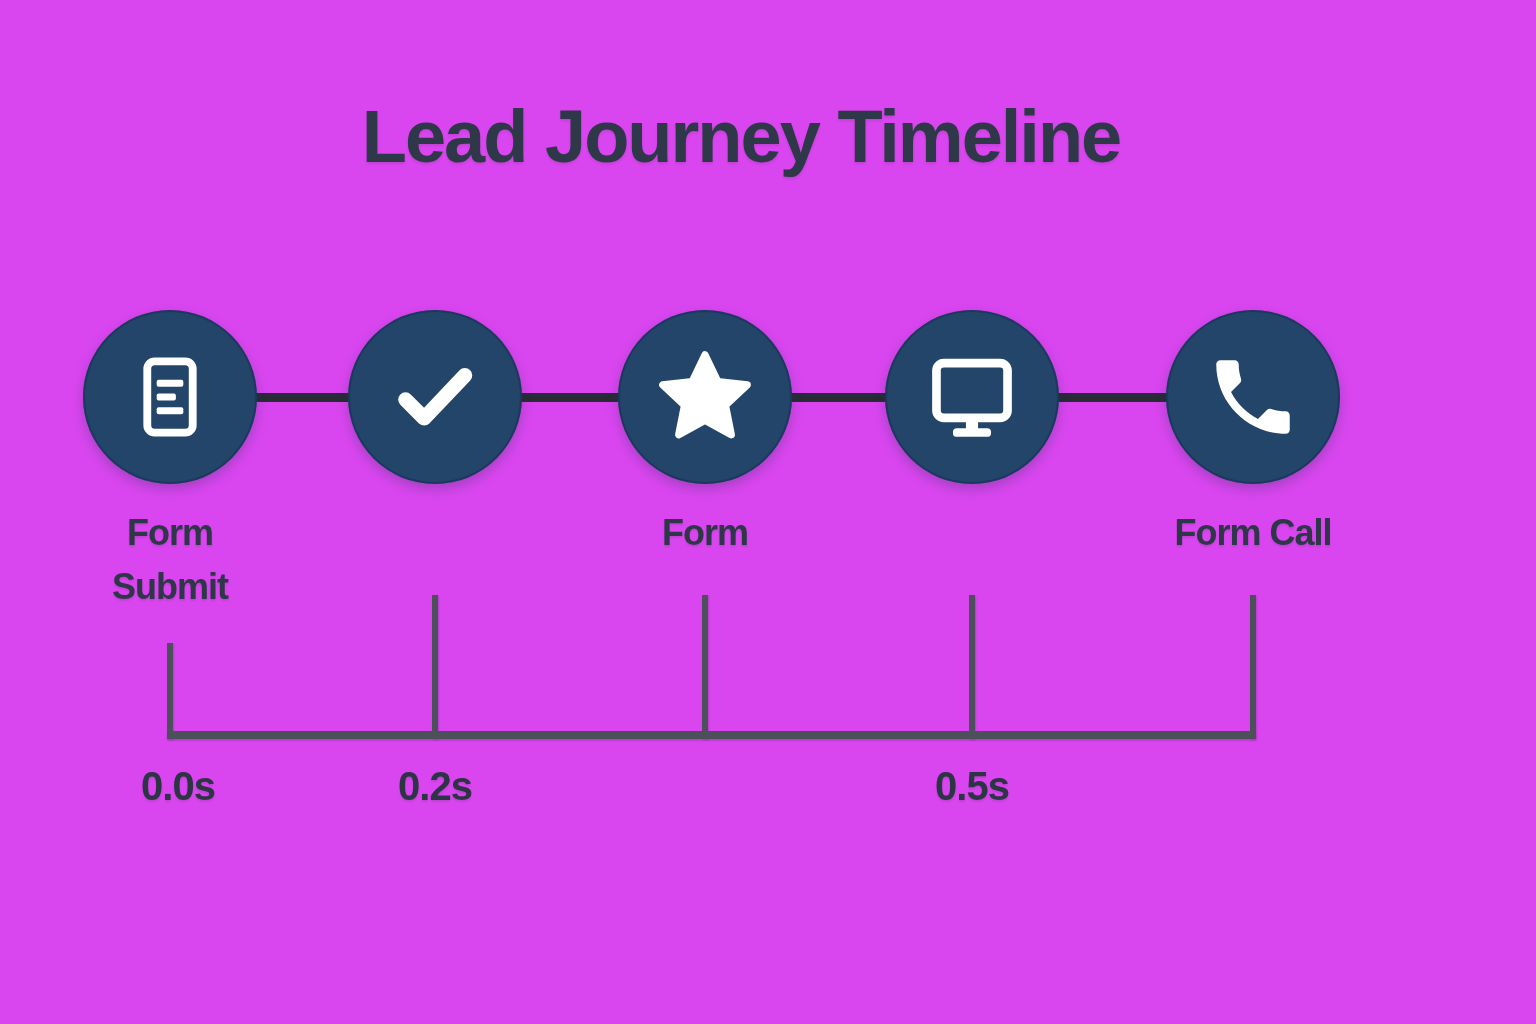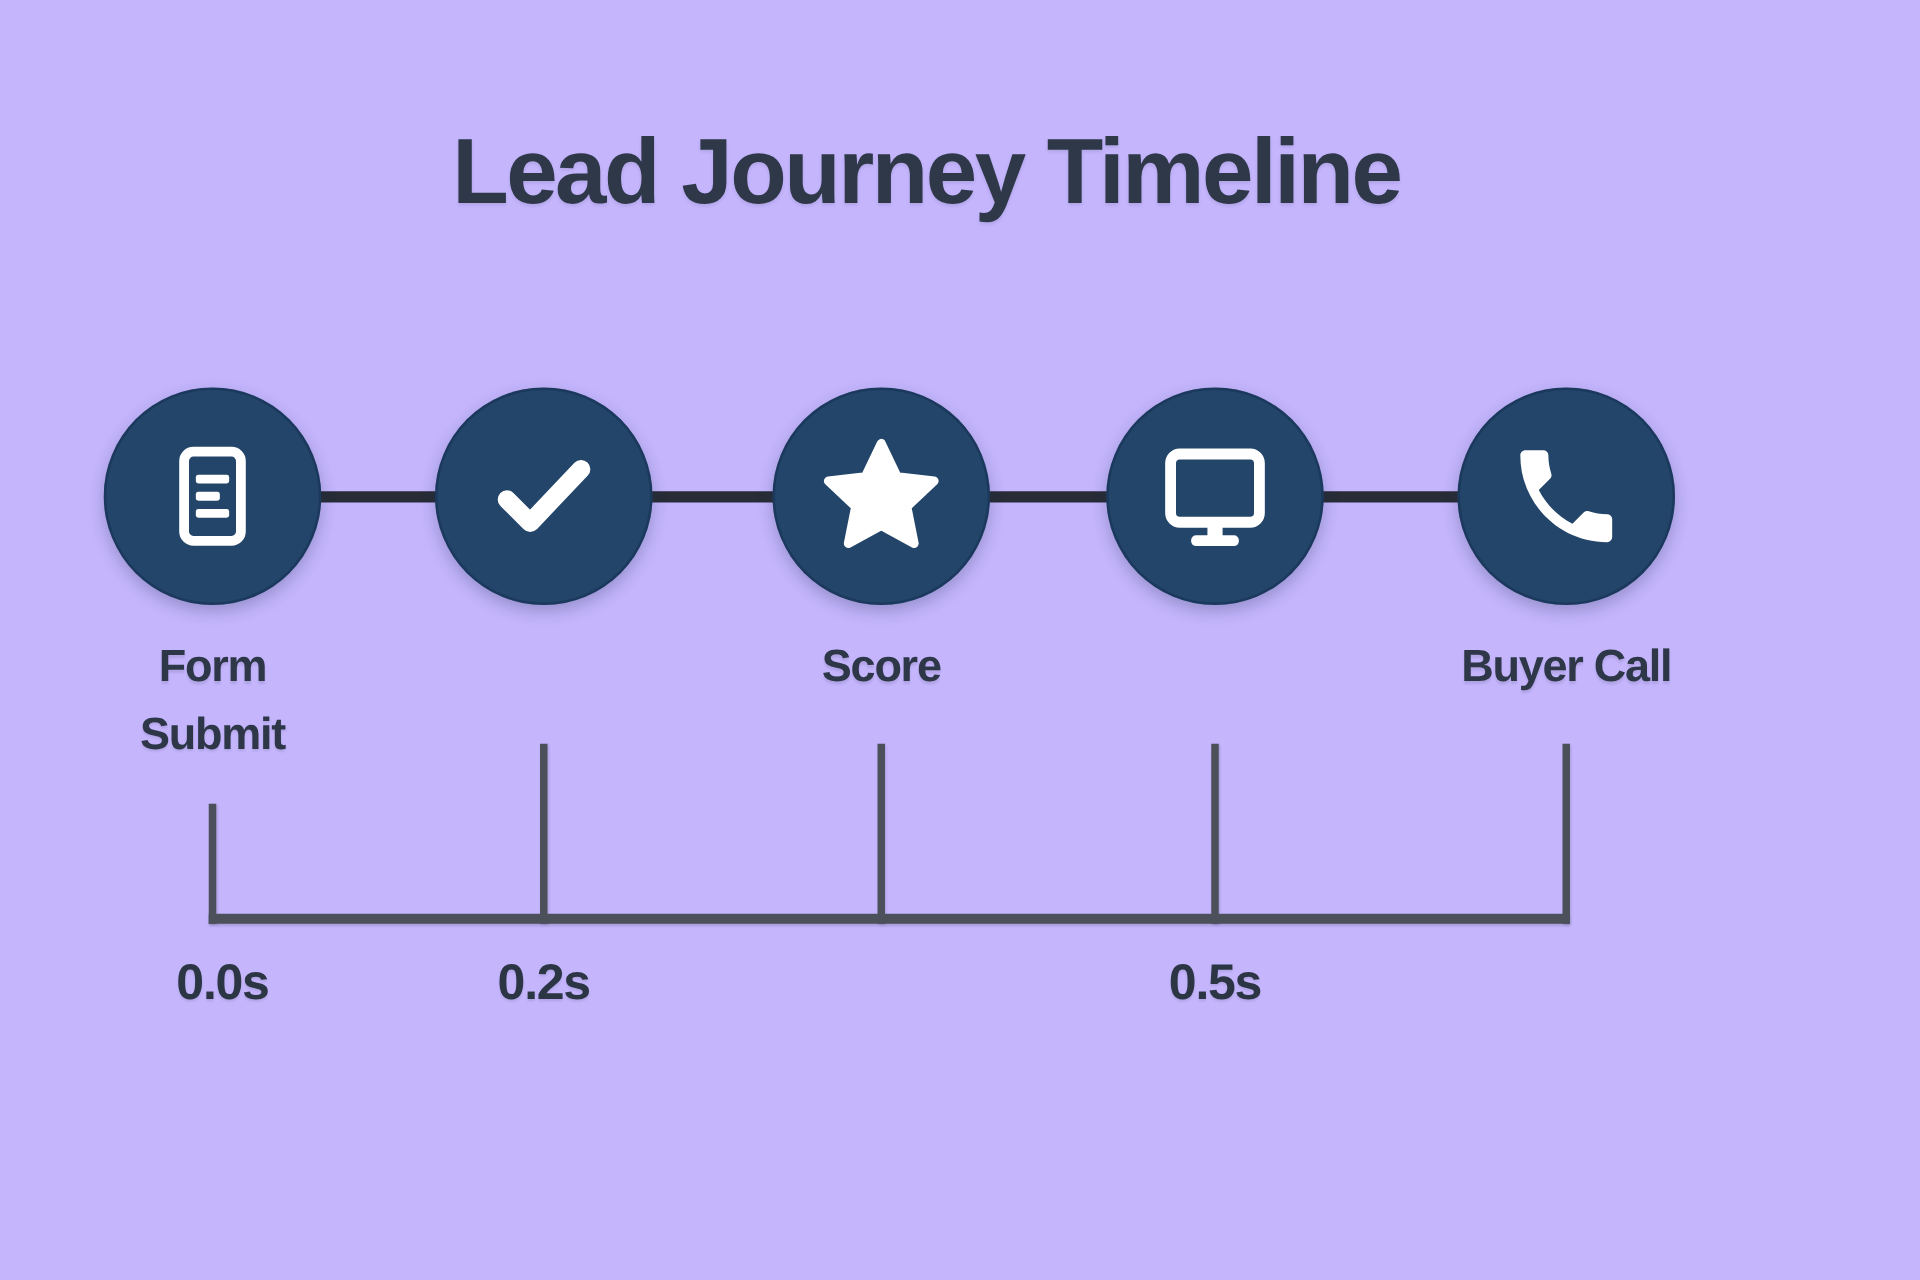--- a/index.html
+++ b/index.html
@@ -2,21 +2,21 @@
 <html><head>
 <meta charset="utf-8">
 <style>
   html, body { margin: 0; padding: 0; }
   body { font-family: "Liberation Sans", sans-serif; }
 
   .canvas {
     position: relative;
     width: 1536px;
     height: 1024px;
-    background: #c4b5fd;
+    background: #d946ef;
     overflow: hidden;
   }
 
   .title {
     position: absolute;
     top: 94px;
     left: 0;
     width: 1482px;
     text-align: center;
     font-size: 74px;
@@ -155,22 +155,22 @@
     </svg>
   </div>
 
   <div class="node n4">
     <svg width="98" height="98" viewBox="0 0 24 24">
       <path d="M6.62 10.79c1.44 2.83 3.76 5.14 6.59 6.59l2.2-2.2c.27-.27.67-.36 1.02-.24 1.12.37 2.33.57 3.57.57.55 0 1 .45 1 1V20c0 .55-.45 1-1 1-9.39 0-17-7.61-17-17 0-.55.45-1 1-1h3.5c.55 0 1 .45 1 1 0 1.25.2 2.45.57 3.57.11.35.03.74-.25 1.02l-2.2 2.2z" fill="#ffffff"></path>
     </svg>
   </div>
 
   <div class="step-label l0">Form Submit</div>
-  <div class="step-label l2">Score</div>
-  <div class="step-label l4">Buyer Call</div>
+  <div class="step-label l2">Form</div>
+  <div class="step-label l4">Form Call</div>
 
   <div class="tick t0"></div>
   <div class="tick t1"></div>
   <div class="tick t2"></div>
   <div class="tick t3"></div>
   <div class="tick t4"></div>
   <div class="baseline"></div>
 
   <div class="time-label m0">0.0s</div>
   <div class="time-label m1">0.2s</div>

